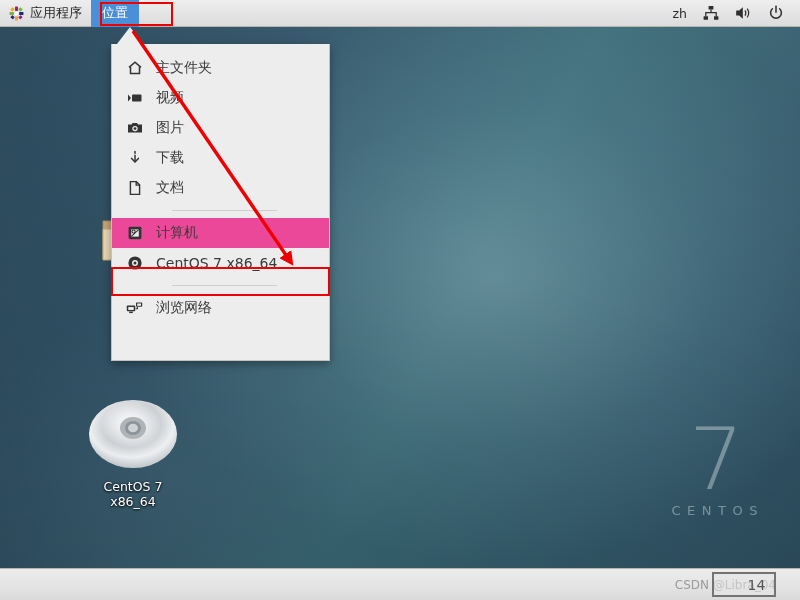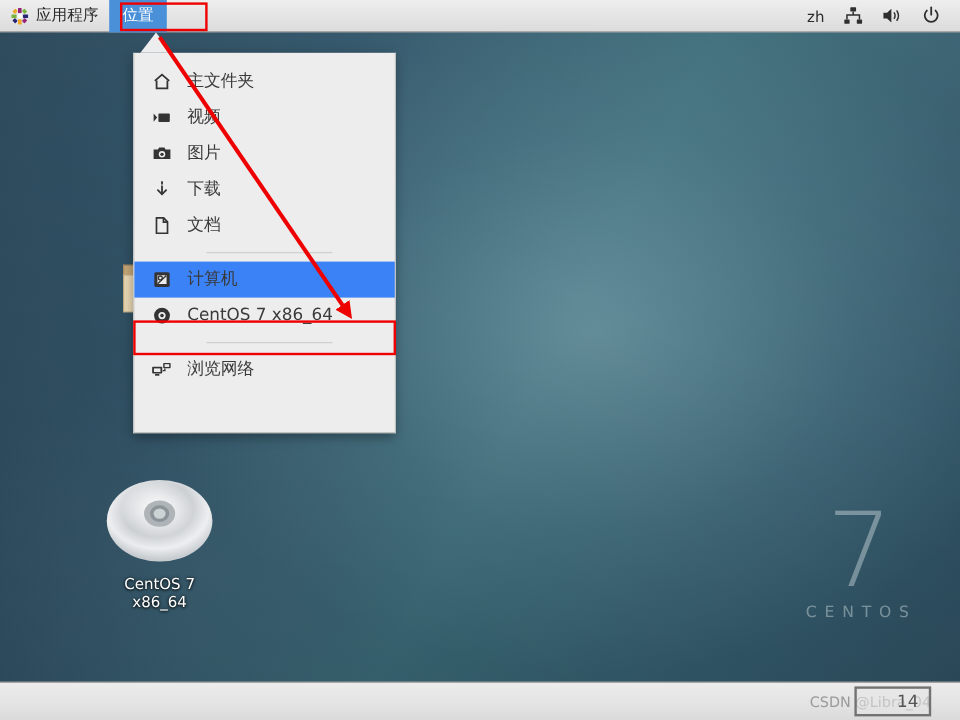--- a/index.html
+++ b/index.html
@@ -76,21 +76,21 @@
   .menu-item {
     display:flex; align-items:center; height:30px; padding:0 10px 0 14px;
     font-size:14px; color:#3a3a3a; cursor:pointer; gap:13px;
   }
   .menu-item .mi-icon {
     width:17px; height:17px; flex:none; display:flex; align-items:center;
     justify-content:center; color:#343434;
   }
   .menu-item .mi-icon svg { display:block; }
   .menu-sep { height:1px; background:#cfcfcf; margin:7px 52px 7px 60px; }
-  #item-computer { background:#3b82f6; }
+  #item-computer { background:#ec4899; }
 
   
   .desk-icon {
     position:absolute; width:96px; text-align:center; cursor:pointer; user-select:none;
     z-index:10;
   }
   .desk-icon .lbl {
     font-size:12.5px; color:#ffffff; margin-top:5px;
     text-shadow:0 1px 2px rgba(0,0,0,0.85), 0 0 3px rgba(0,0,0,0.7);
     line-height:1.2;

